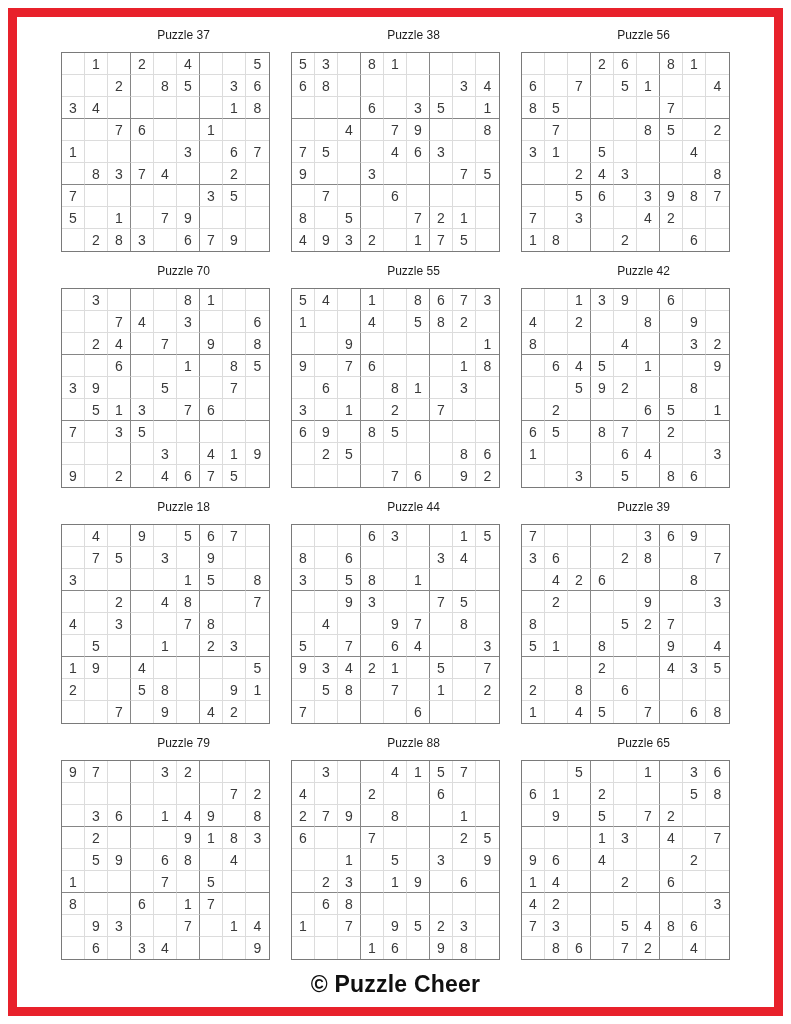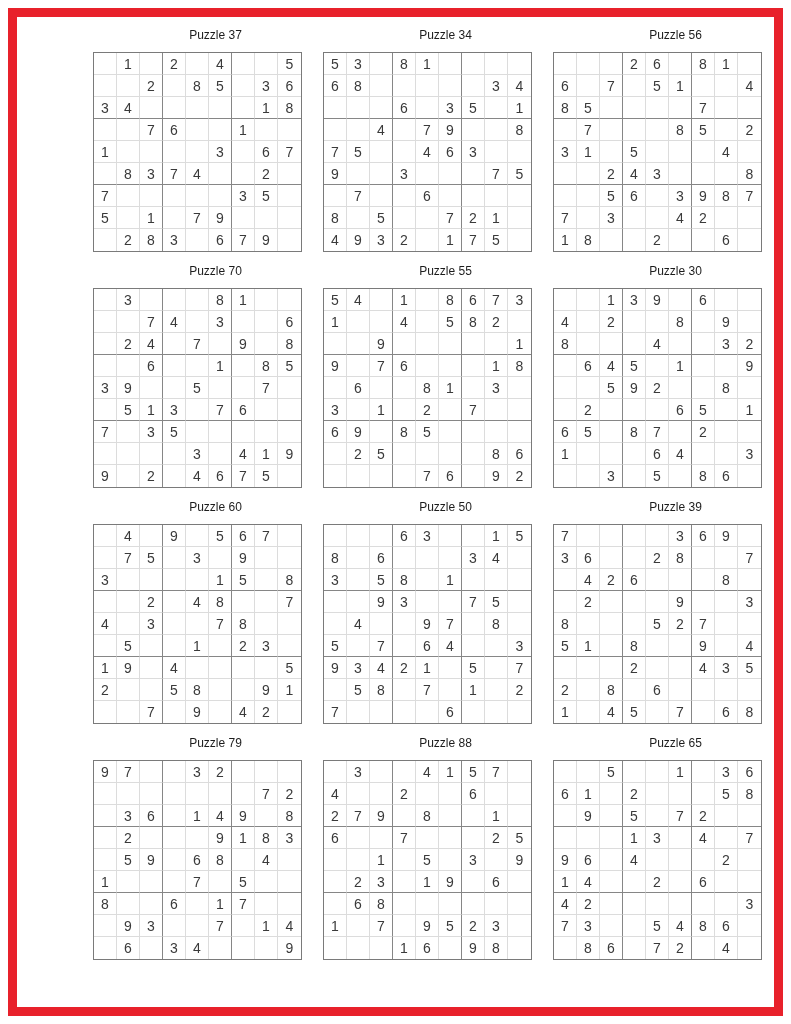--- a/index.html
+++ b/index.html
@@ -30,21 +30,20 @@
   }
   .puzzles-grid {
     display: grid;
     grid-template-columns: repeat(3, 209px);
     column-gap: 21px;
     row-gap: 12px;
     justify-content: center;
   }
   .puzzle-block {
     width: 245px;
-    margin-left: 32px;
   }
   .puzzle-title {
     text-align: center;
     font-size: 12px;
     color: #1d1d1d;
     height: 15px;
     line-height: 15px;
     margin-bottom: 9px;
   }
   .sudoku {
@@ -165,21 +164,21 @@
             <div class="cell box-r last-r">8</div>
             <div class="cell last-r">3</div>
             <div class="cell last-r"></div>
             <div class="cell box-r last-r">6</div>
             <div class="cell last-r">7</div>
             <div class="cell last-r">9</div>
             <div class="cell last-c last-r"></div>
           </div>
         </div>
         <div class="puzzle-block">
-          <div class="puzzle-title">Puzzle 34</div>
+          <div class="puzzle-title">Puzzle 38</div>
           <div class="sudoku">
             <div class="cell">5</div>
             <div class="cell">3</div>
             <div class="cell box-r"></div>
             <div class="cell">8</div>
             <div class="cell">1</div>
             <div class="cell box-r"></div>
             <div class="cell"></div>
             <div class="cell"></div>
             <div class="cell last-c"></div>
@@ -509,21 +508,21 @@
             <div class="cell box-r last-r"></div>
             <div class="cell last-r"></div>
             <div class="cell last-r">7</div>
             <div class="cell box-r last-r">6</div>
             <div class="cell last-r"></div>
             <div class="cell last-r">9</div>
             <div class="cell last-c last-r">2</div>
           </div>
         </div>
         <div class="puzzle-block">
-          <div class="puzzle-title">Puzzle 30</div>
+          <div class="puzzle-title">Puzzle 42</div>
           <div class="sudoku">
             <div class="cell"></div>
             <div class="cell"></div>
             <div class="cell box-r">1</div>
             <div class="cell">3</div>
             <div class="cell">9</div>
             <div class="cell box-r"></div>
             <div class="cell">6</div>
             <div class="cell"></div>
             <div class="cell last-c"></div>
@@ -595,21 +594,21 @@
             <div class="cell box-r last-r">3</div>
             <div class="cell last-r"></div>
             <div class="cell last-r">5</div>
             <div class="cell box-r last-r"></div>
             <div class="cell last-r">8</div>
             <div class="cell last-r">6</div>
             <div class="cell last-c last-r"></div>
           </div>
         </div>
         <div class="puzzle-block">
-          <div class="puzzle-title">Puzzle 60</div>
+          <div class="puzzle-title">Puzzle 18</div>
           <div class="sudoku">
             <div class="cell"></div>
             <div class="cell">4</div>
             <div class="cell box-r"></div>
             <div class="cell">9</div>
             <div class="cell"></div>
             <div class="cell box-r">5</div>
             <div class="cell">6</div>
             <div class="cell">7</div>
             <div class="cell last-c"></div>
@@ -681,21 +680,21 @@
             <div class="cell box-r last-r">7</div>
             <div class="cell last-r"></div>
             <div class="cell last-r">9</div>
             <div class="cell box-r last-r"></div>
             <div class="cell last-r">4</div>
             <div class="cell last-r">2</div>
             <div class="cell last-c last-r"></div>
           </div>
         </div>
         <div class="puzzle-block">
-          <div class="puzzle-title">Puzzle 50</div>
+          <div class="puzzle-title">Puzzle 44</div>
           <div class="sudoku">
             <div class="cell"></div>
             <div class="cell"></div>
             <div class="cell box-r"></div>
             <div class="cell">6</div>
             <div class="cell">3</div>
             <div class="cell box-r"></div>
             <div class="cell"></div>
             <div class="cell">1</div>
             <div class="cell last-c">5</div>
@@ -1111,14 +1110,15 @@
             <div class="cell box-r last-r">6</div>
             <div class="cell last-r"></div>
             <div class="cell last-r">7</div>
             <div class="cell box-r last-r">2</div>
             <div class="cell last-r"></div>
             <div class="cell last-r">4</div>
             <div class="cell last-c last-r"></div>
           </div>
         </div>
       </div>
+    <div class="footer">© Puzzle Cheer</div>
   </div>
 </div>
 
 </body></html>

